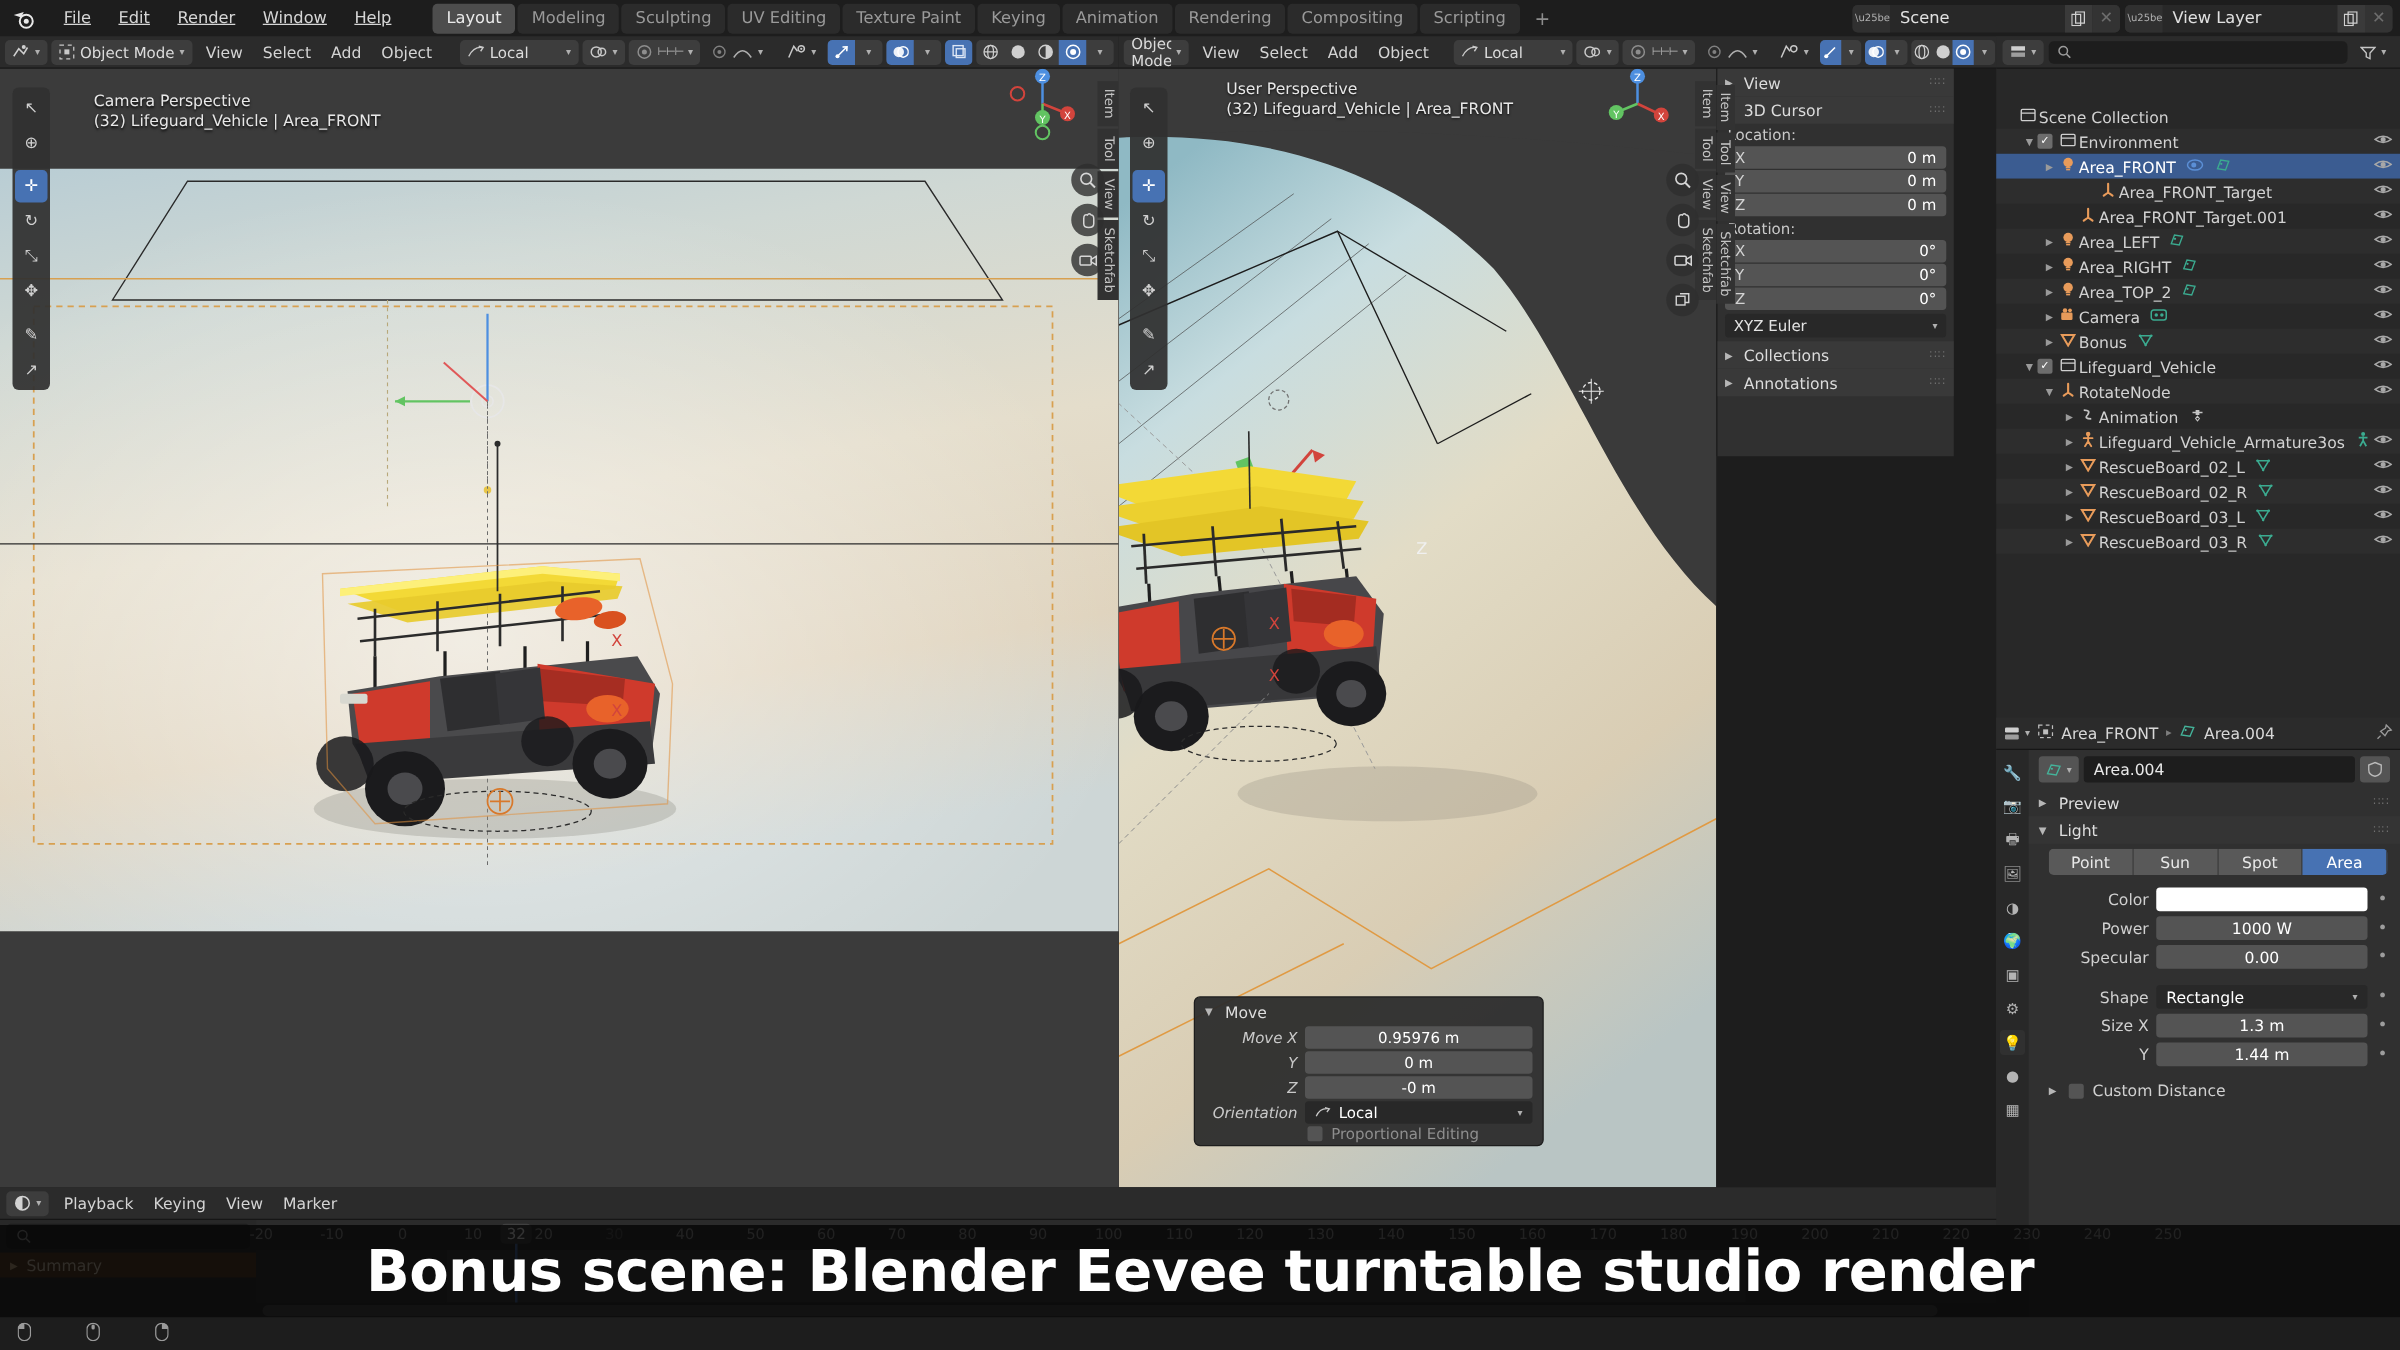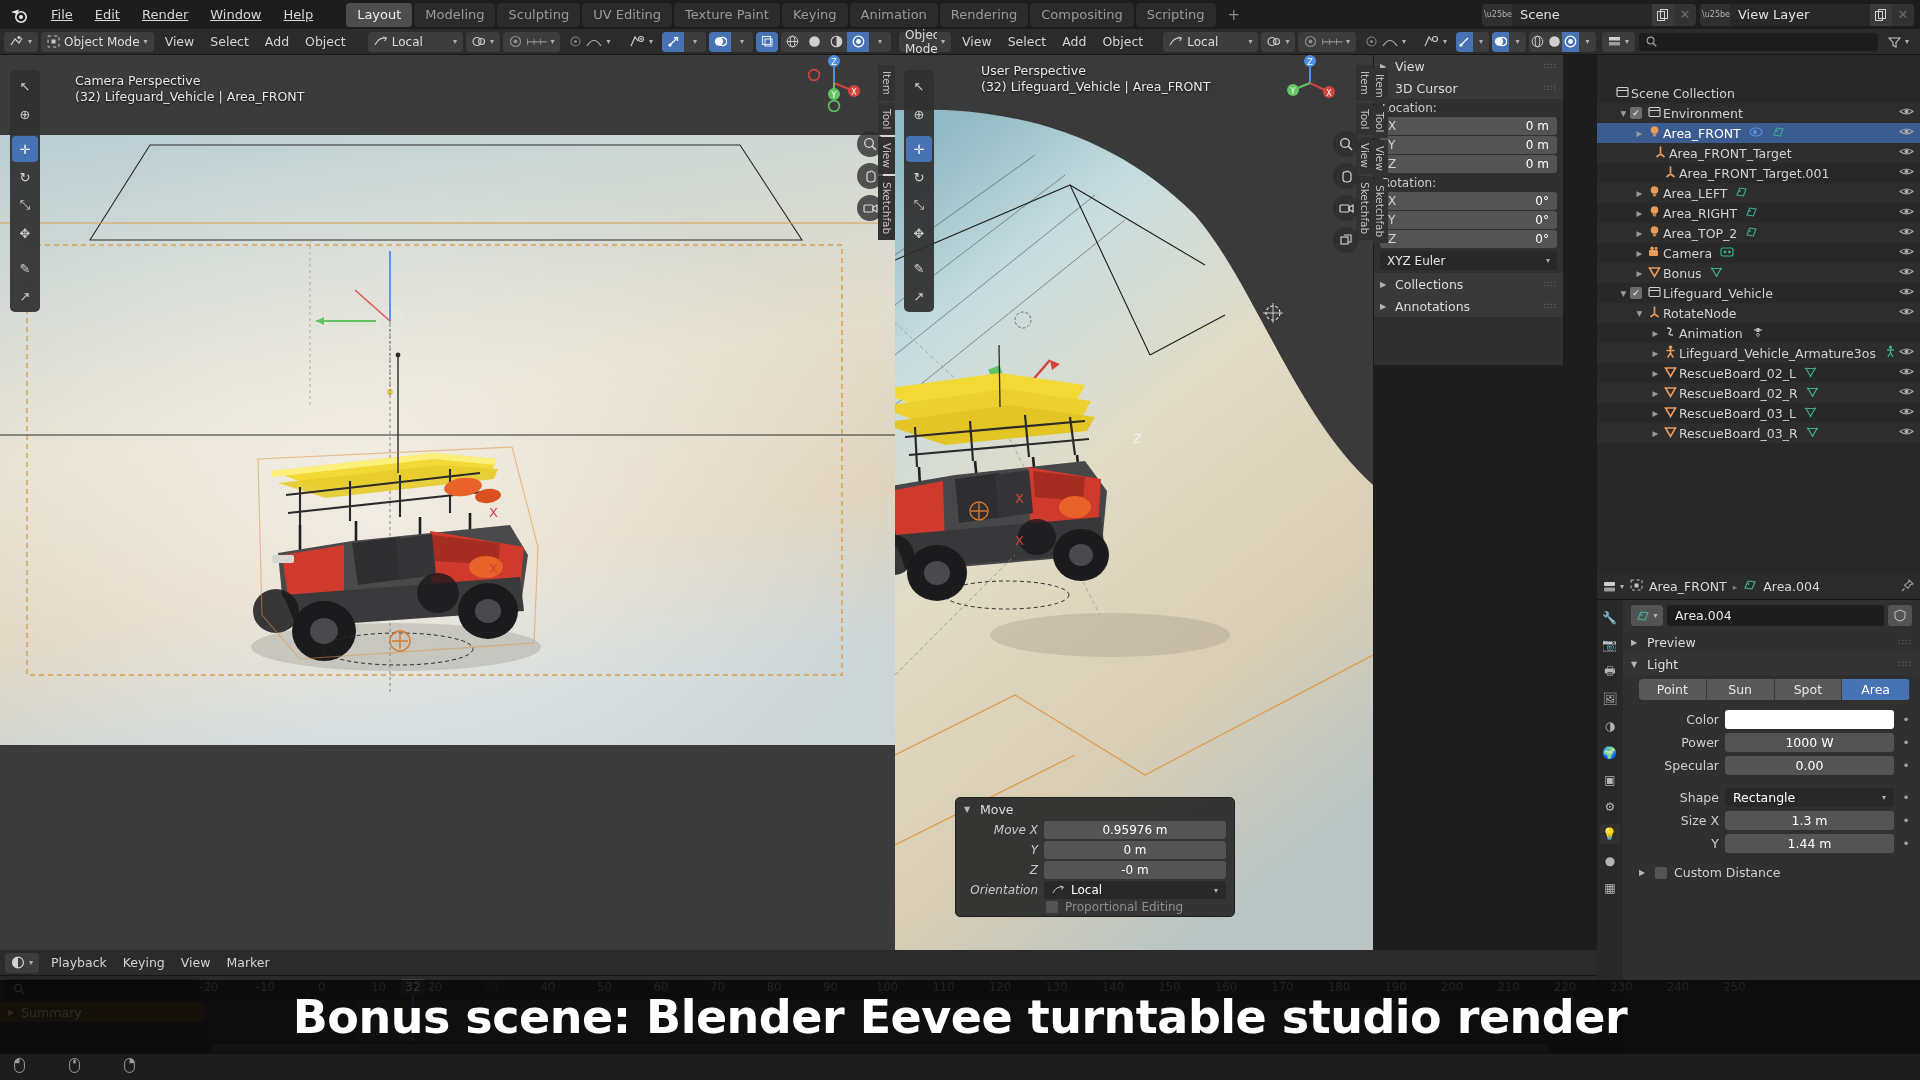--- a/index.html
+++ b/index.html
@@ -978,21 +978,21 @@
             </svg></span>
           <span class="out-badge"><svg width="13" height="12" viewBox="0 0 13 12">
               <path d="M2 9 L4.6 2 L11 3 L8.4 10 Z" fill="none" stroke="#3bab90" stroke-width="1.1"></path>
               <circle cx="5" cy="5" r="0.9" fill="#3bab90"></circle>
             </svg></span>
           <span class="out-eye"><svg width="15" height="11" viewBox="0 0 15 11">
               <path d="M1 5.5 Q7.5 0.5 14 5.5 Q7.5 10.5 1 5.5 Z" fill="none" stroke="#a8a8a8" stroke-width="1.1"></path>
               <circle cx="7.5" cy="5.5" r="2" fill="#a8a8a8"></circle>
             </svg></span>
         </div>
-        <div class="out-row alt" style="padding-left: 42px;">
+        <div class="out-row alt" style="padding-left: 68px;">
           <span class="out-exp"></span>
           <span class="out-ico"><svg width="13" height="13" viewBox="0 0 13 13">
               <path d="M6.5 2 L6.5 9 M6.5 9 L3 11.5 M6.5 9 L10 11.5" stroke="#e89b5a" stroke-width="1.7" fill="none" stroke-linecap="round"></path>
             </svg></span>
           <span class="out-name">Area_FRONT_Target</span>
           <span class="out-eye"><svg width="15" height="11" viewBox="0 0 15 11">
               <path d="M1 5.5 Q7.5 0.5 14 5.5 Q7.5 10.5 1 5.5 Z" fill="none" stroke="#a8a8a8" stroke-width="1.1"></path>
               <circle cx="7.5" cy="5.5" r="2" fill="#a8a8a8"></circle>
             </svg></span>
         </div>

